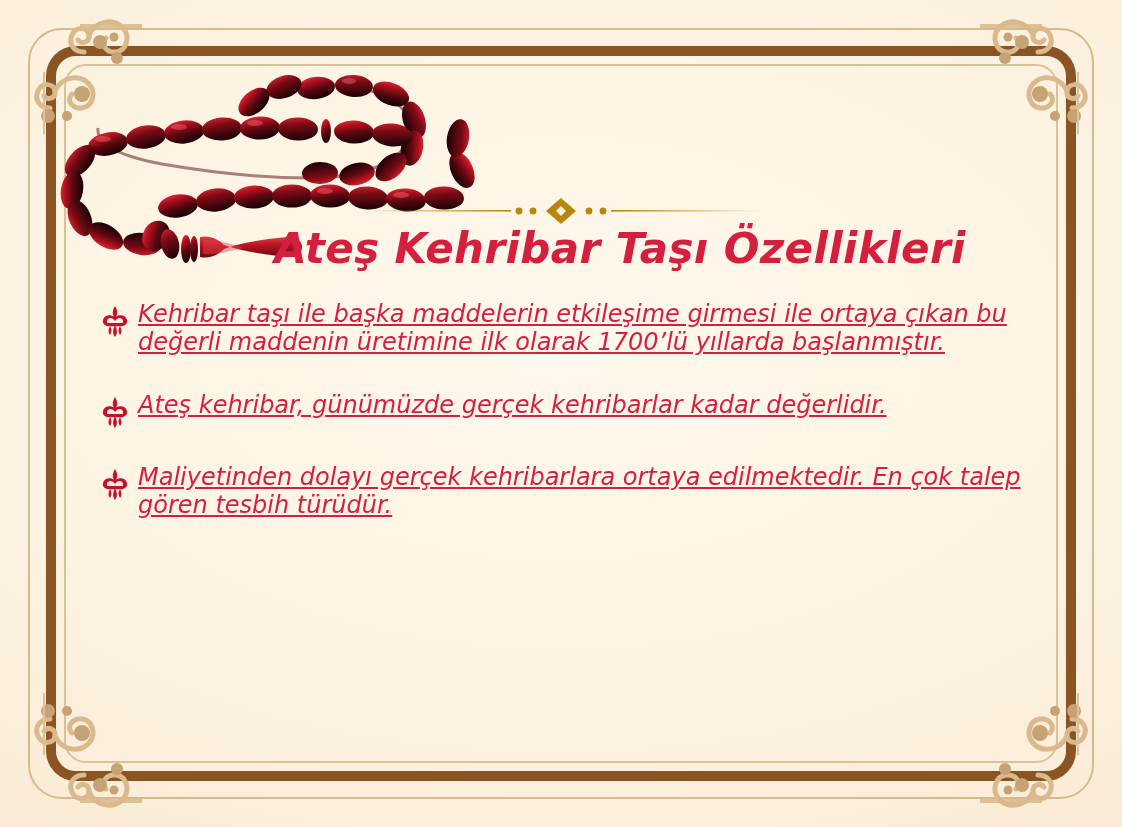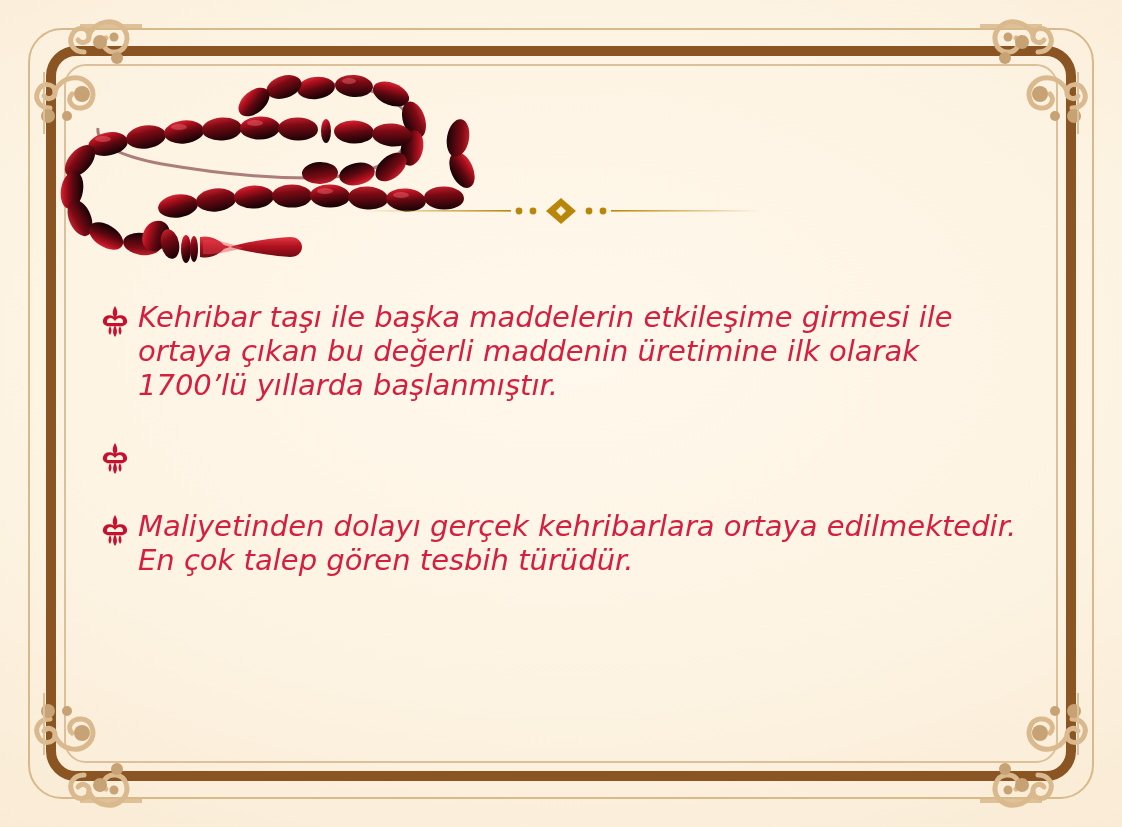--- a/index.html
+++ b/index.html
@@ -55,24 +55,25 @@
     padding-left:118px;
     white-space:nowrap;
   }
 
   
   .list{position:absolute;left:100px;top:300px;width:952px;}
   .item{position:relative;display:flex;align-items:flex-start;margin-bottom:34px;}
   .bullet{flex:0 0 auto;width:30px;height:34px;margin-top:4px;}
   .item-text{
     flex:1 1 auto;
-    font-size:29px;line-height:1.18;
+    font-size:24px;line-height:1.18;
     font-style:italic;font-weight:500;
     color:#d41f3f;
     padding-left:8px;
+    text-decoration:underline;
   }
   .w1{max-width:880px;}
   .w2{max-width:900px;}
   .w3{max-width:920px;}
 </style>
 </head>
 <body>
 
 <div class="page">
 
@@ -279,20 +280,21 @@
       <rect x="250" y="14" width="150" height="1.6" fill="url(#lineR)"></rect>
       <circle cx="158" cy="15" r="3.4" fill="#b8860b"></circle>
       <circle cx="172" cy="15" r="3.4" fill="#b8860b"></circle>
       <circle cx="228" cy="15" r="3.4" fill="#b8860b"></circle>
       <circle cx="242" cy="15" r="3.4" fill="#b8860b"></circle>
       <path d="M200 2 L215 15 L200 28 L185 15 Z" fill="#b8860b"></path>
       <path d="M200 10 L205 15 L200 20 L195 15 Z" fill="#fcf1dd"></path>
     </svg>
   </div>
 
+  <div class="title">Ateş Kehribar Taşı Özellikleri</div>
 
   <div class="list">
 
     <div class="item">
       <span class="bullet">
         <svg viewBox="0 0 30 34" width="30" height="34">
           <g fill="#c8102e">
             <path d="M15 2 C12 7 12 11 15 14 C18 11 18 7 15 2 Z"></path>
             <path d="M15 13 C10 10 4 11 3 16 C2 20 6 23 10 21 C7 20 6 17 8 15 C10 13 13 14 15 17 Z"></path>
             <path d="M15 13 C20 10 26 11 27 16 C28 20 24 23 20 21 C23 20 24 17 22 15 C20 13 17 14 15 17 Z"></path>
@@ -313,20 +315,21 @@
             <path d="M15 2 C12 7 12 11 15 14 C18 11 18 7 15 2 Z"></path>
             <path d="M15 13 C10 10 4 11 3 16 C2 20 6 23 10 21 C7 20 6 17 8 15 C10 13 13 14 15 17 Z"></path>
             <path d="M15 13 C20 10 26 11 27 16 C28 20 24 23 20 21 C23 20 24 17 22 15 C20 13 17 14 15 17 Z"></path>
             <rect x="6" y="19" width="18" height="3.2" rx="1.6"></rect>
             <path d="M15 21 C13 25 12 29 15 33 C18 29 17 25 15 21 Z"></path>
             <path d="M10 22 C8 26 8 29 10 31 C12 28 12 25 10 22 Z"></path>
             <path d="M20 22 C22 26 22 29 20 31 C18 28 18 25 20 22 Z"></path>
           </g>
         </svg>
       </span>
+      <span class="item-text w2">Ateş kehribar, günümüzde gerçek kehribarlar kadar değerlidir.</span>
     </div>
 
     <div class="item">
       <span class="bullet">
         <svg viewBox="0 0 30 34" width="30" height="34">
           <g fill="#c8102e">
             <path d="M15 2 C12 7 12 11 15 14 C18 11 18 7 15 2 Z"></path>
             <path d="M15 13 C10 10 4 11 3 16 C2 20 6 23 10 21 C7 20 6 17 8 15 C10 13 13 14 15 17 Z"></path>
             <path d="M15 13 C20 10 26 11 27 16 C28 20 24 23 20 21 C23 20 24 17 22 15 C20 13 17 14 15 17 Z"></path>
             <rect x="6" y="19" width="18" height="3.2" rx="1.6"></rect>

